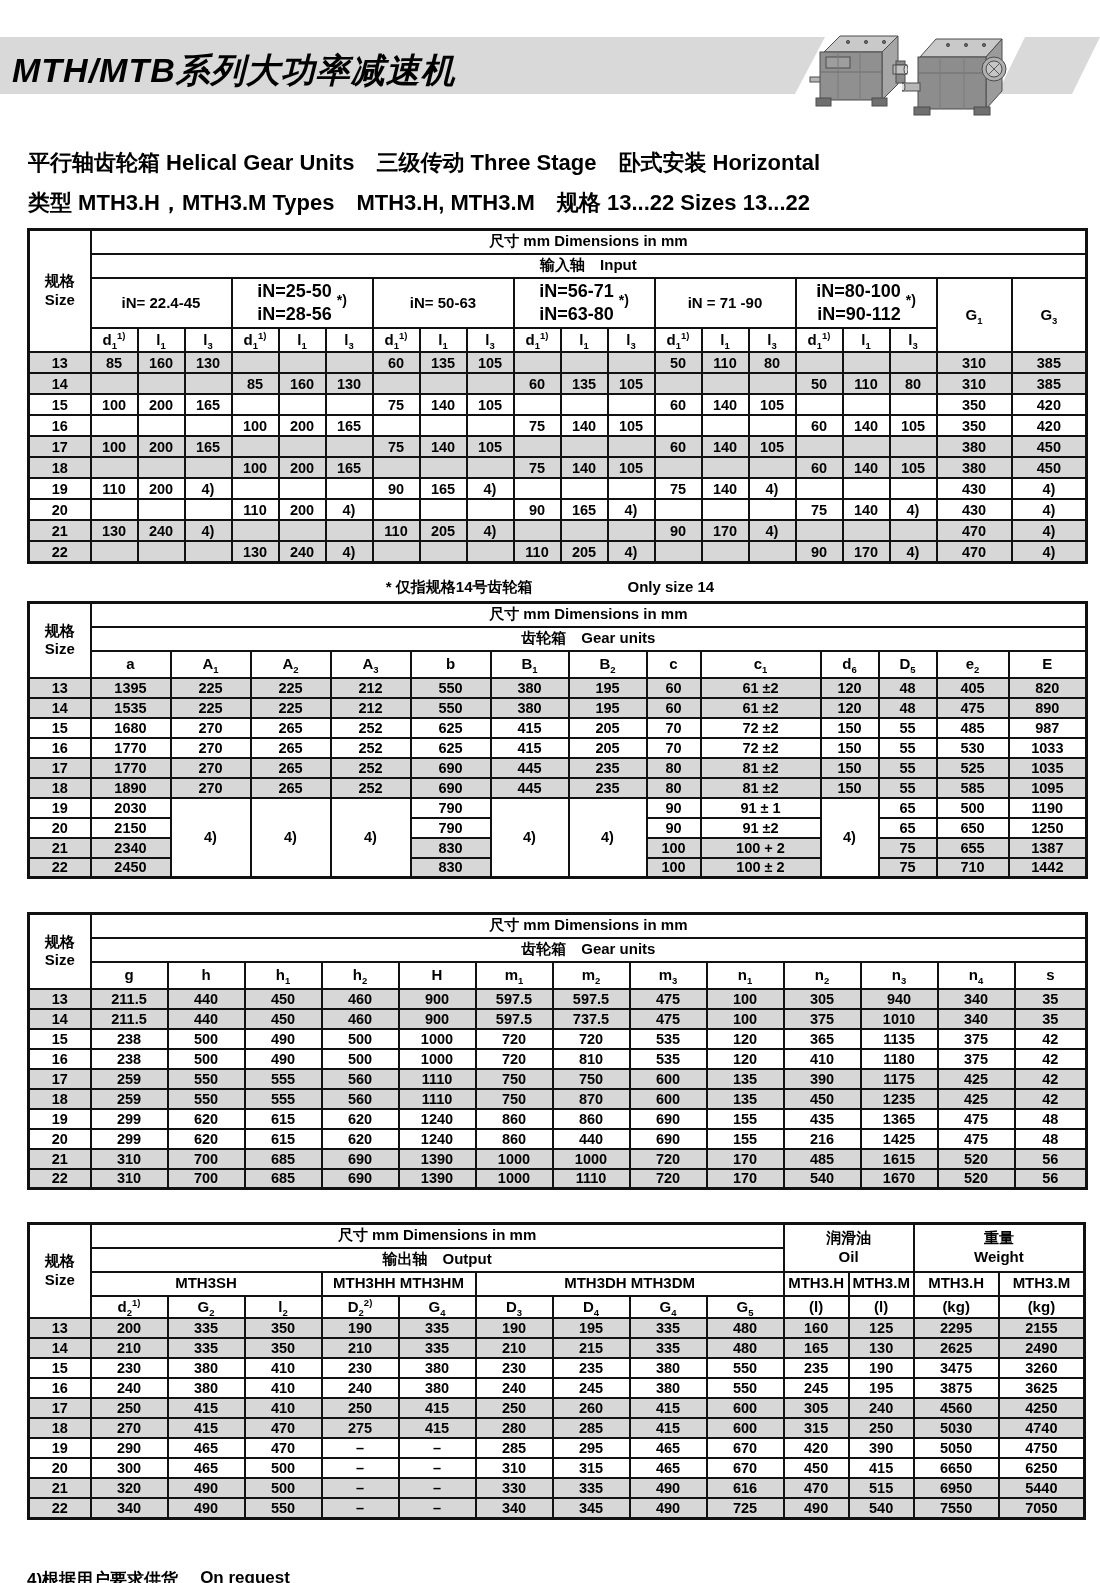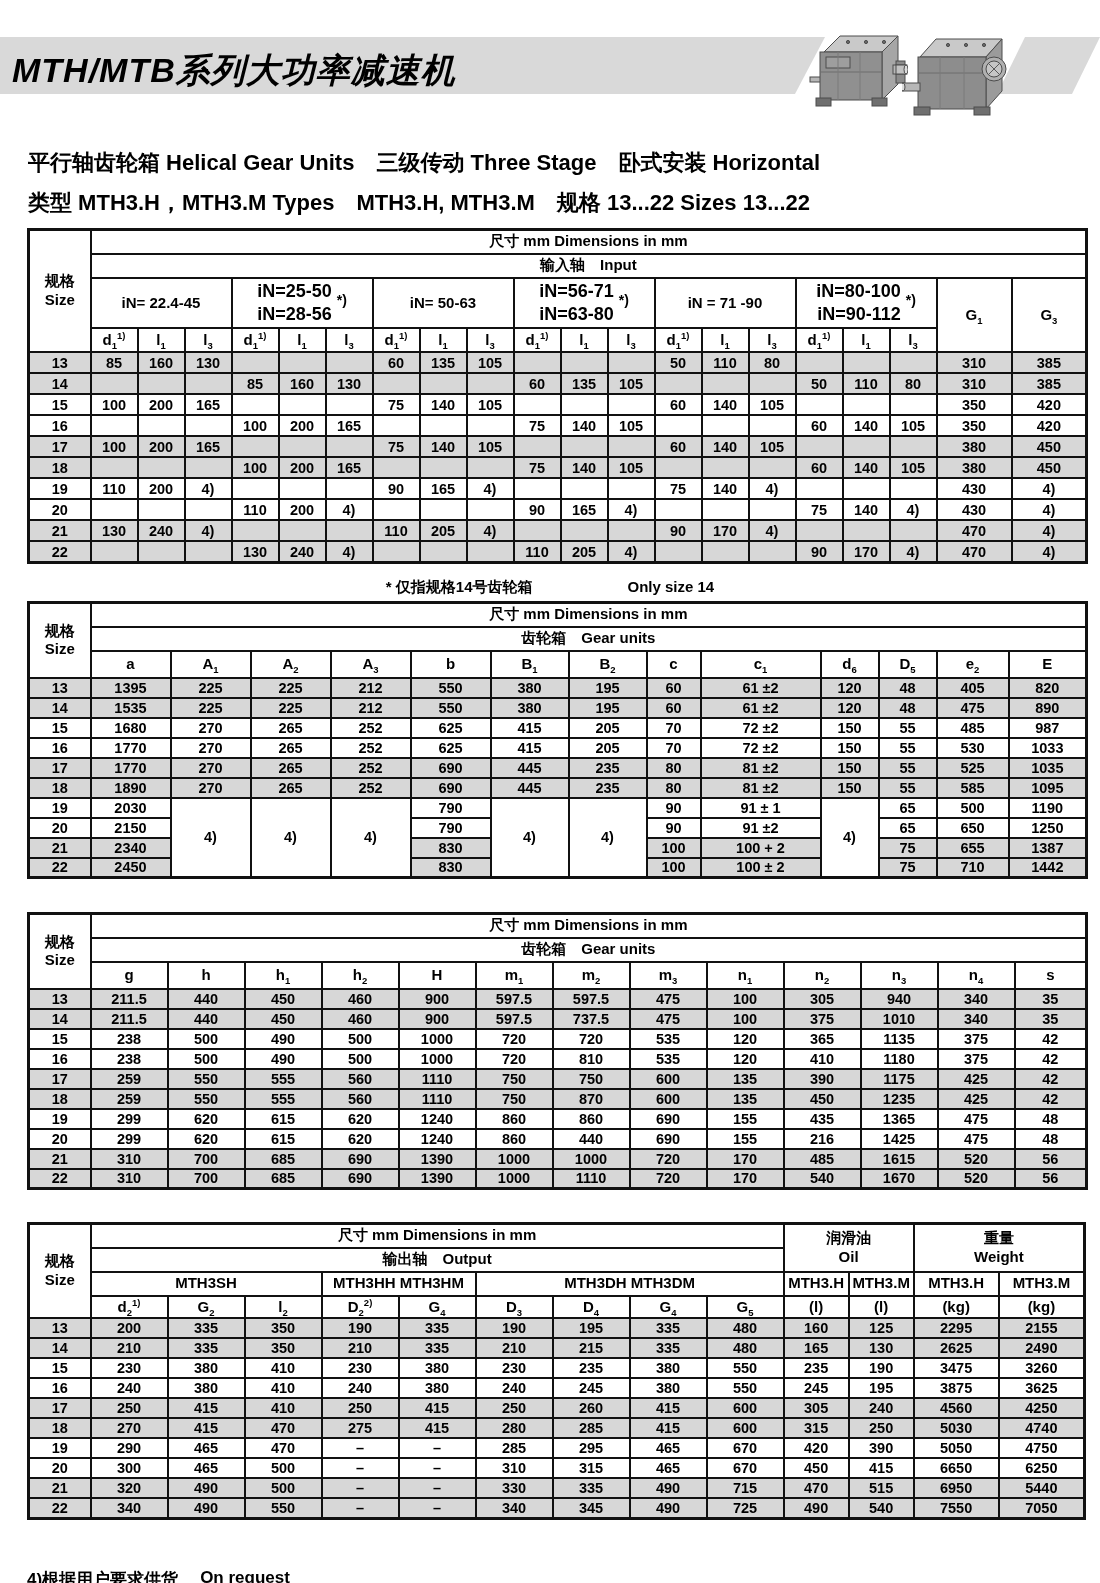--- a/index.html
+++ b/index.html
@@ -1019,21 +1019,21 @@
       <tr class="shade">
         <td>21</td>
         <td>320</td>
         <td>490</td>
         <td>500</td>
         <td>–</td>
         <td>–</td>
         <td>330</td>
         <td>335</td>
         <td>490</td>
-        <td>715</td>
+        <td>616</td>
         <td>470</td>
         <td>515</td>
         <td>6950</td>
         <td>5440</td>
       </tr>
       <tr class="shade">
         <td>22</td>
         <td>340</td>
         <td>490</td>
         <td>550</td>

